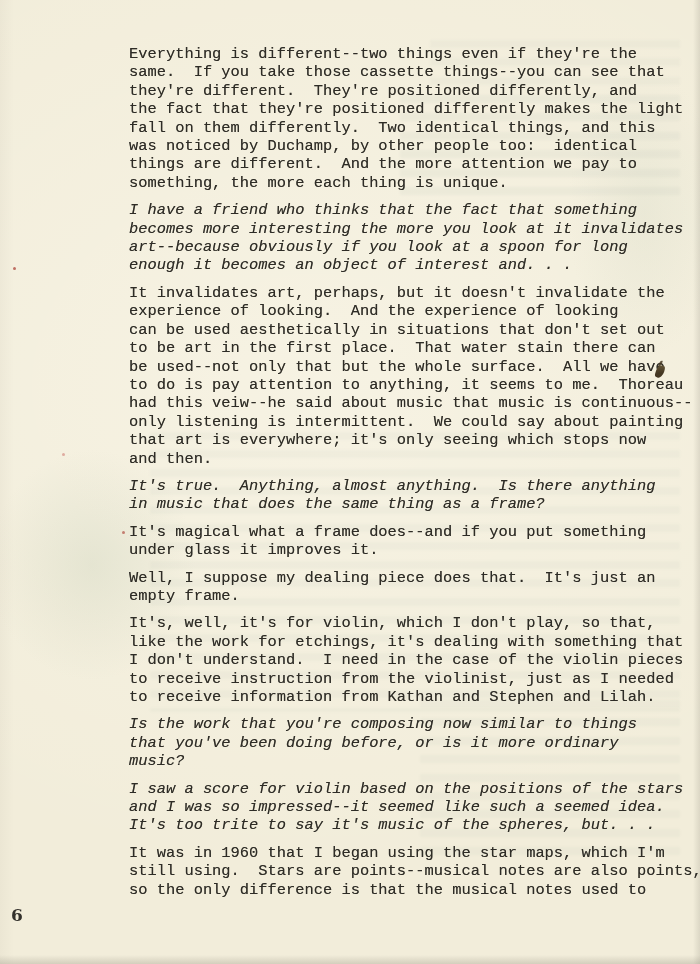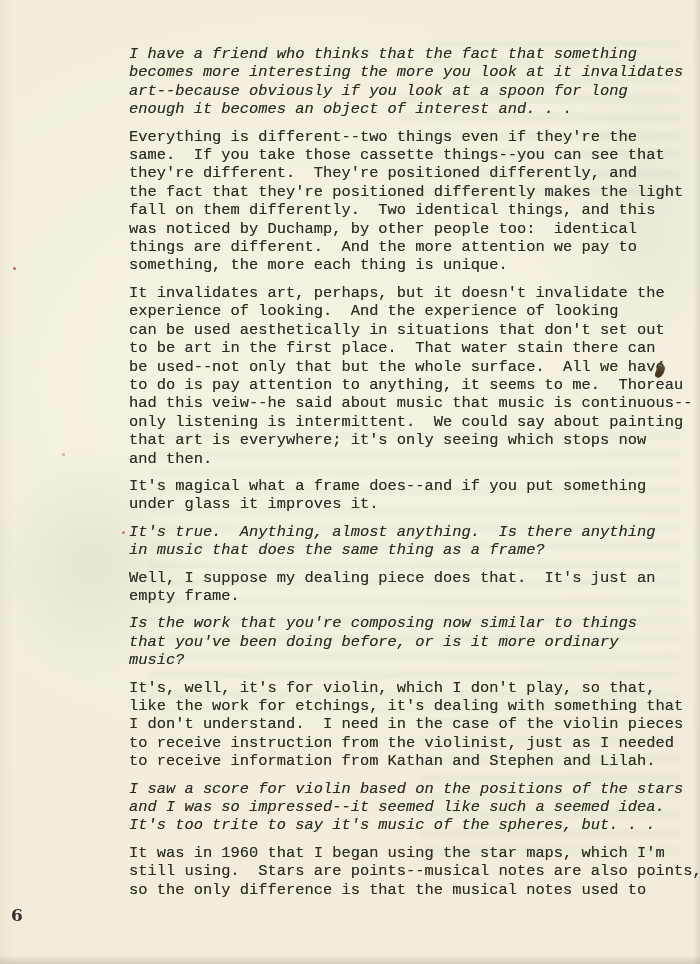--- a/index.html
+++ b/index.html
@@ -80,56 +80,56 @@
 <div class="scan">
 
   <div class="tint tint-left"></div>
   <div class="tint tint-right"></div>
   <div class="ghost ghost-a"></div>
   <div class="ghost ghost-b"></div>
   <div class="ghost ghost-c"></div>
   <div class="ghost ghost-d"></div>
 
   <div class="transcript" id="transcript">
-      <div class="para italic">I have a friend who thinks that the fact that something
-becomes more interesting the more you look at it invalidates
-art--because obviously if you look at a spoon for long
-enough it becomes an object of interest and. . .</div>
       <div class="para roman">Everything is different--two things even if they're the
 same.  If you take those cassette things--you can see that
 they're different.  They're positioned differently, and
 the fact that they're positioned differently makes the light
 fall on them differently.  Two identical things, and this
 was noticed by Duchamp, by other people too:  identical
 things are different.  And the more attention we pay to
 something, the more each thing is unique.</div>
+      <div class="para italic">I have a friend who thinks that the fact that something
+becomes more interesting the more you look at it invalidates
+art--because obviously if you look at a spoon for long
+enough it becomes an object of interest and. . .</div>
       <div class="para roman">It invalidates art, perhaps, but it doesn't invalidate the
 experience of looking.  And the experience of looking
 can be used aesthetically in situations that don't set out
 to be art in the first place.  That water stain there can
 be used--not only that but the whole surface.  All we have
 to do is pay attention to anything, it seems to me.  Thoreau
 had this veiw--he said about music that music is continuous--
 only listening is intermittent.  We could say about painting
 that art is everywhere; it's only seeing which stops now
 and then.</div>
+      <div class="para italic">It's true.  Anything, almost anything.  Is there anything
+in music that does the same thing as a frame?</div>
       <div class="para roman">It's magical what a frame does--and if you put something
 under glass it improves it.</div>
-      <div class="para italic">It's true.  Anything, almost anything.  Is there anything
-in music that does the same thing as a frame?</div>
       <div class="para roman">Well, I suppose my dealing piece does that.  It's just an
 empty frame.</div>
-      <div class="para italic">Is the work that you're composing now similar to things
-that you've been doing before, or is it more ordinary
-music?</div>
       <div class="para roman">It's, well, it's for violin, which I don't play, so that,
 like the work for etchings, it's dealing with something that
 I don't understand.  I need in the case of the violin pieces
 to receive instruction from the violinist, just as I needed
 to receive information from Kathan and Stephen and Lilah.</div>
+      <div class="para italic">Is the work that you're composing now similar to things
+that you've been doing before, or is it more ordinary
+music?</div>
       <div class="para italic">I saw a score for violin based on the positions of the stars
 and I was so impressed--it seemed like such a seemed idea.
 It's too trite to say it's music of the spheres, but. . .</div>
       <div class="para roman">It was in 1960 that I began using the star maps, which I'm
 still using.  Stars are points--musical notes are also points,
 so the only difference is that the musical notes used to</div>
     </div>
 
   <div class="ink-blot"></div>
   <div class="speck speck-1"></div>

